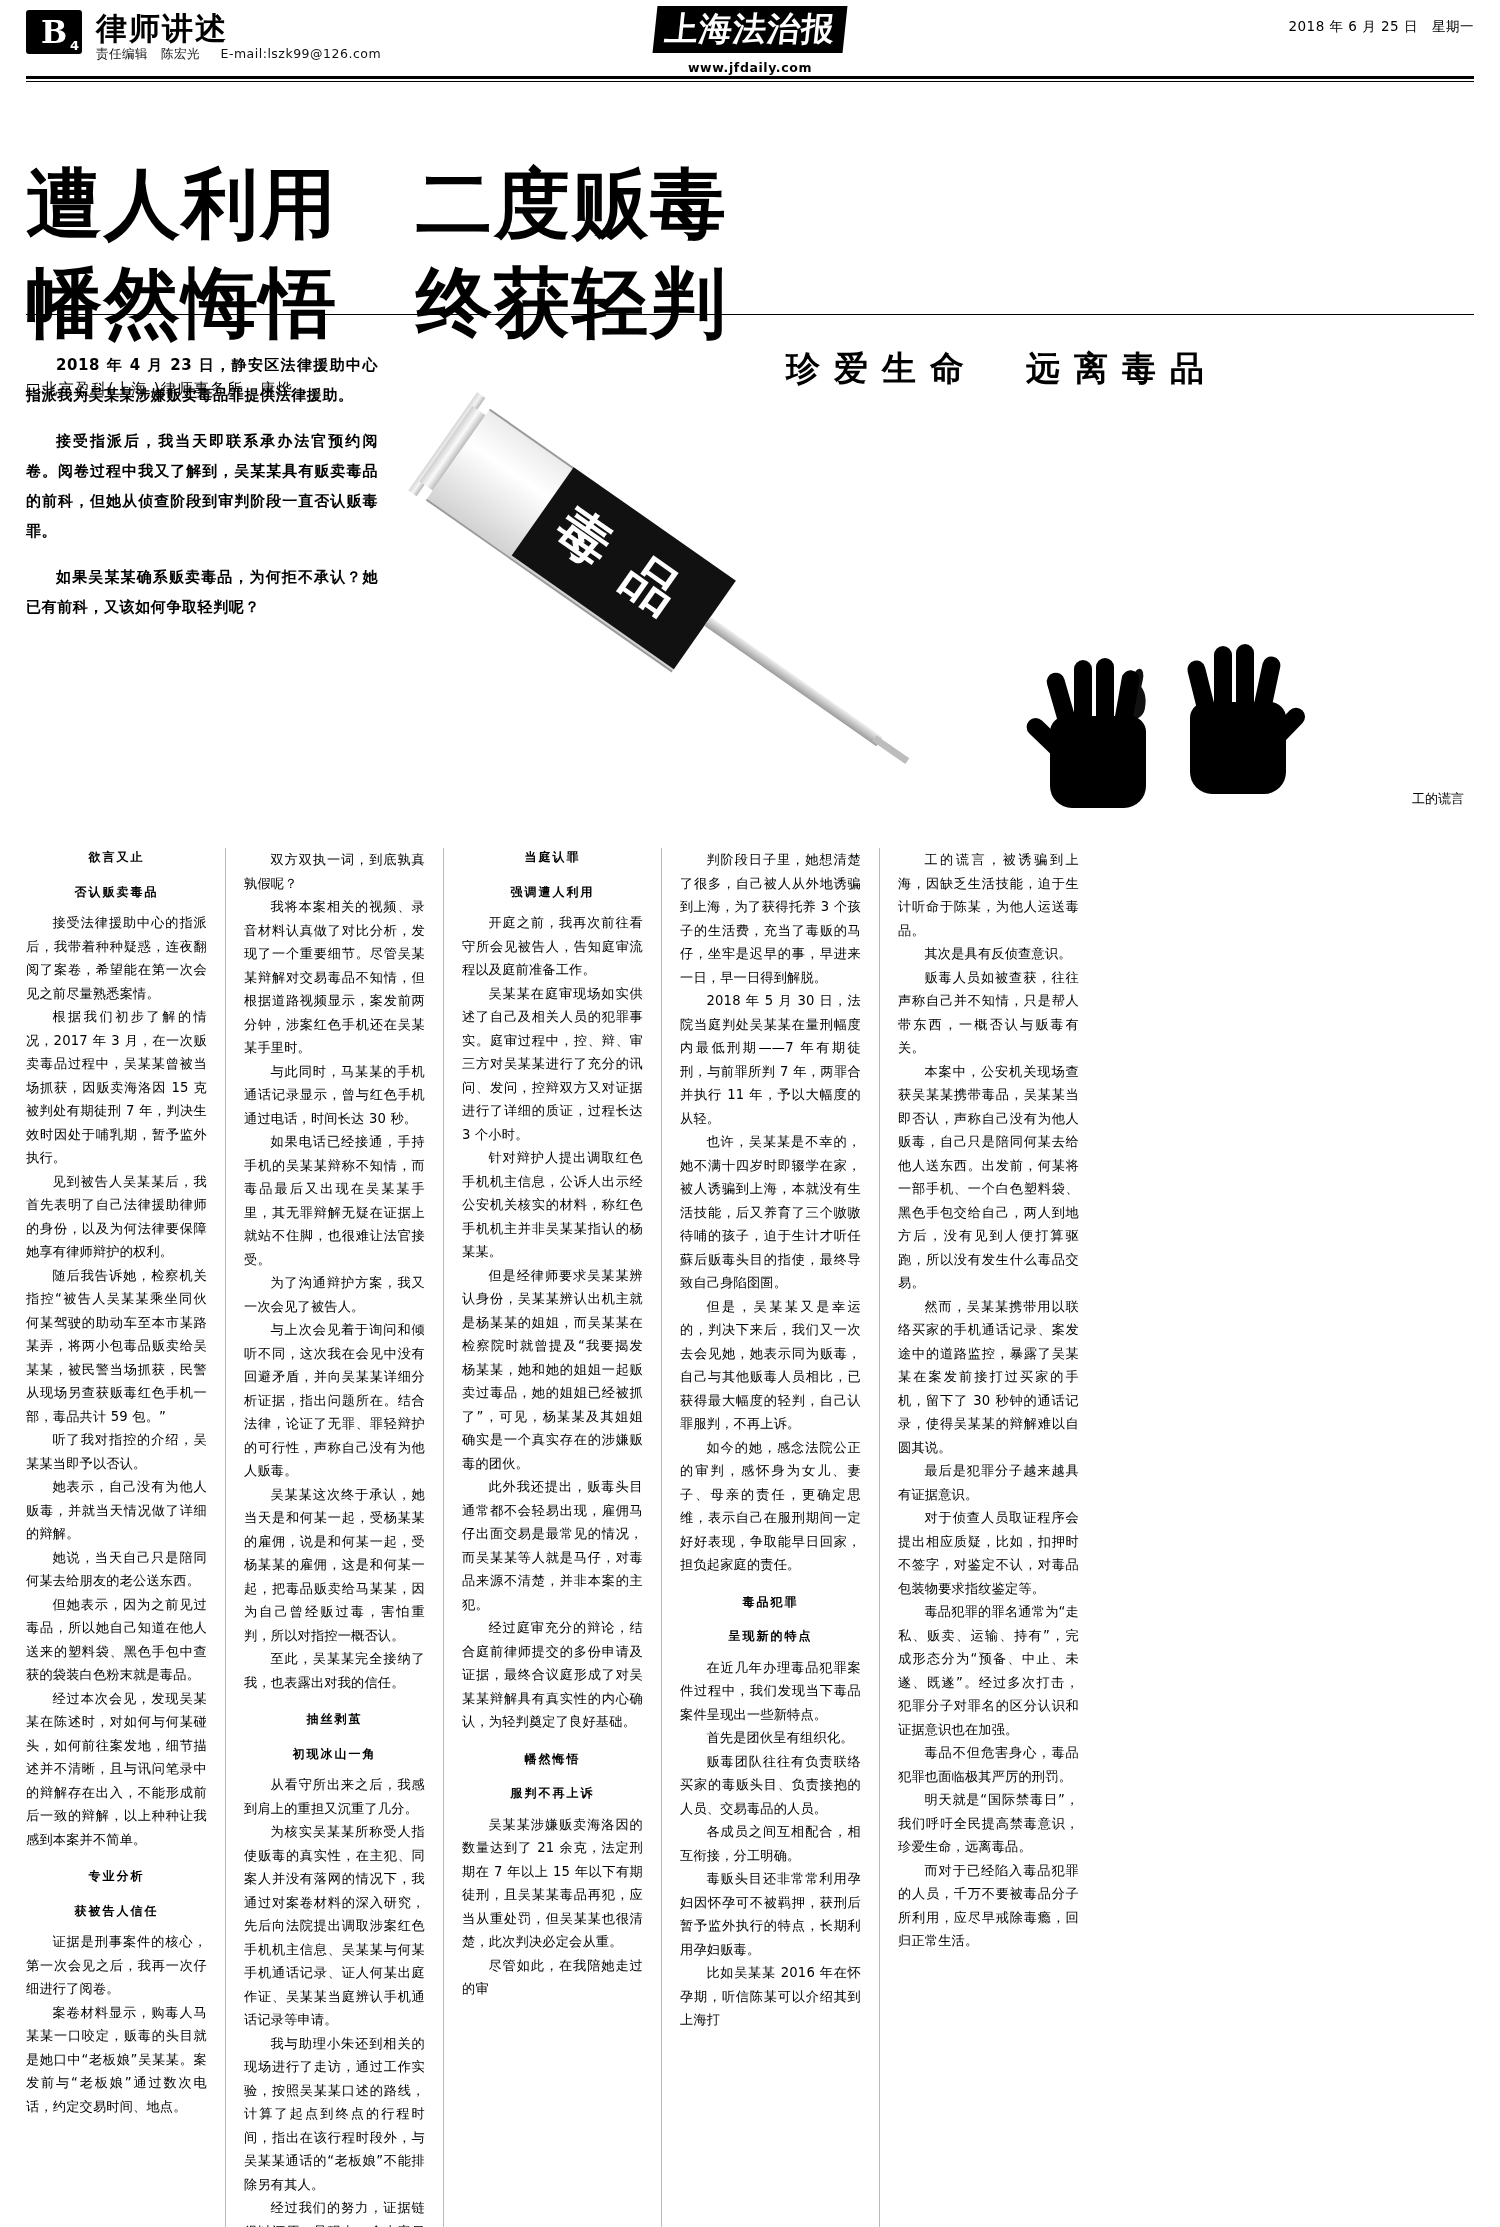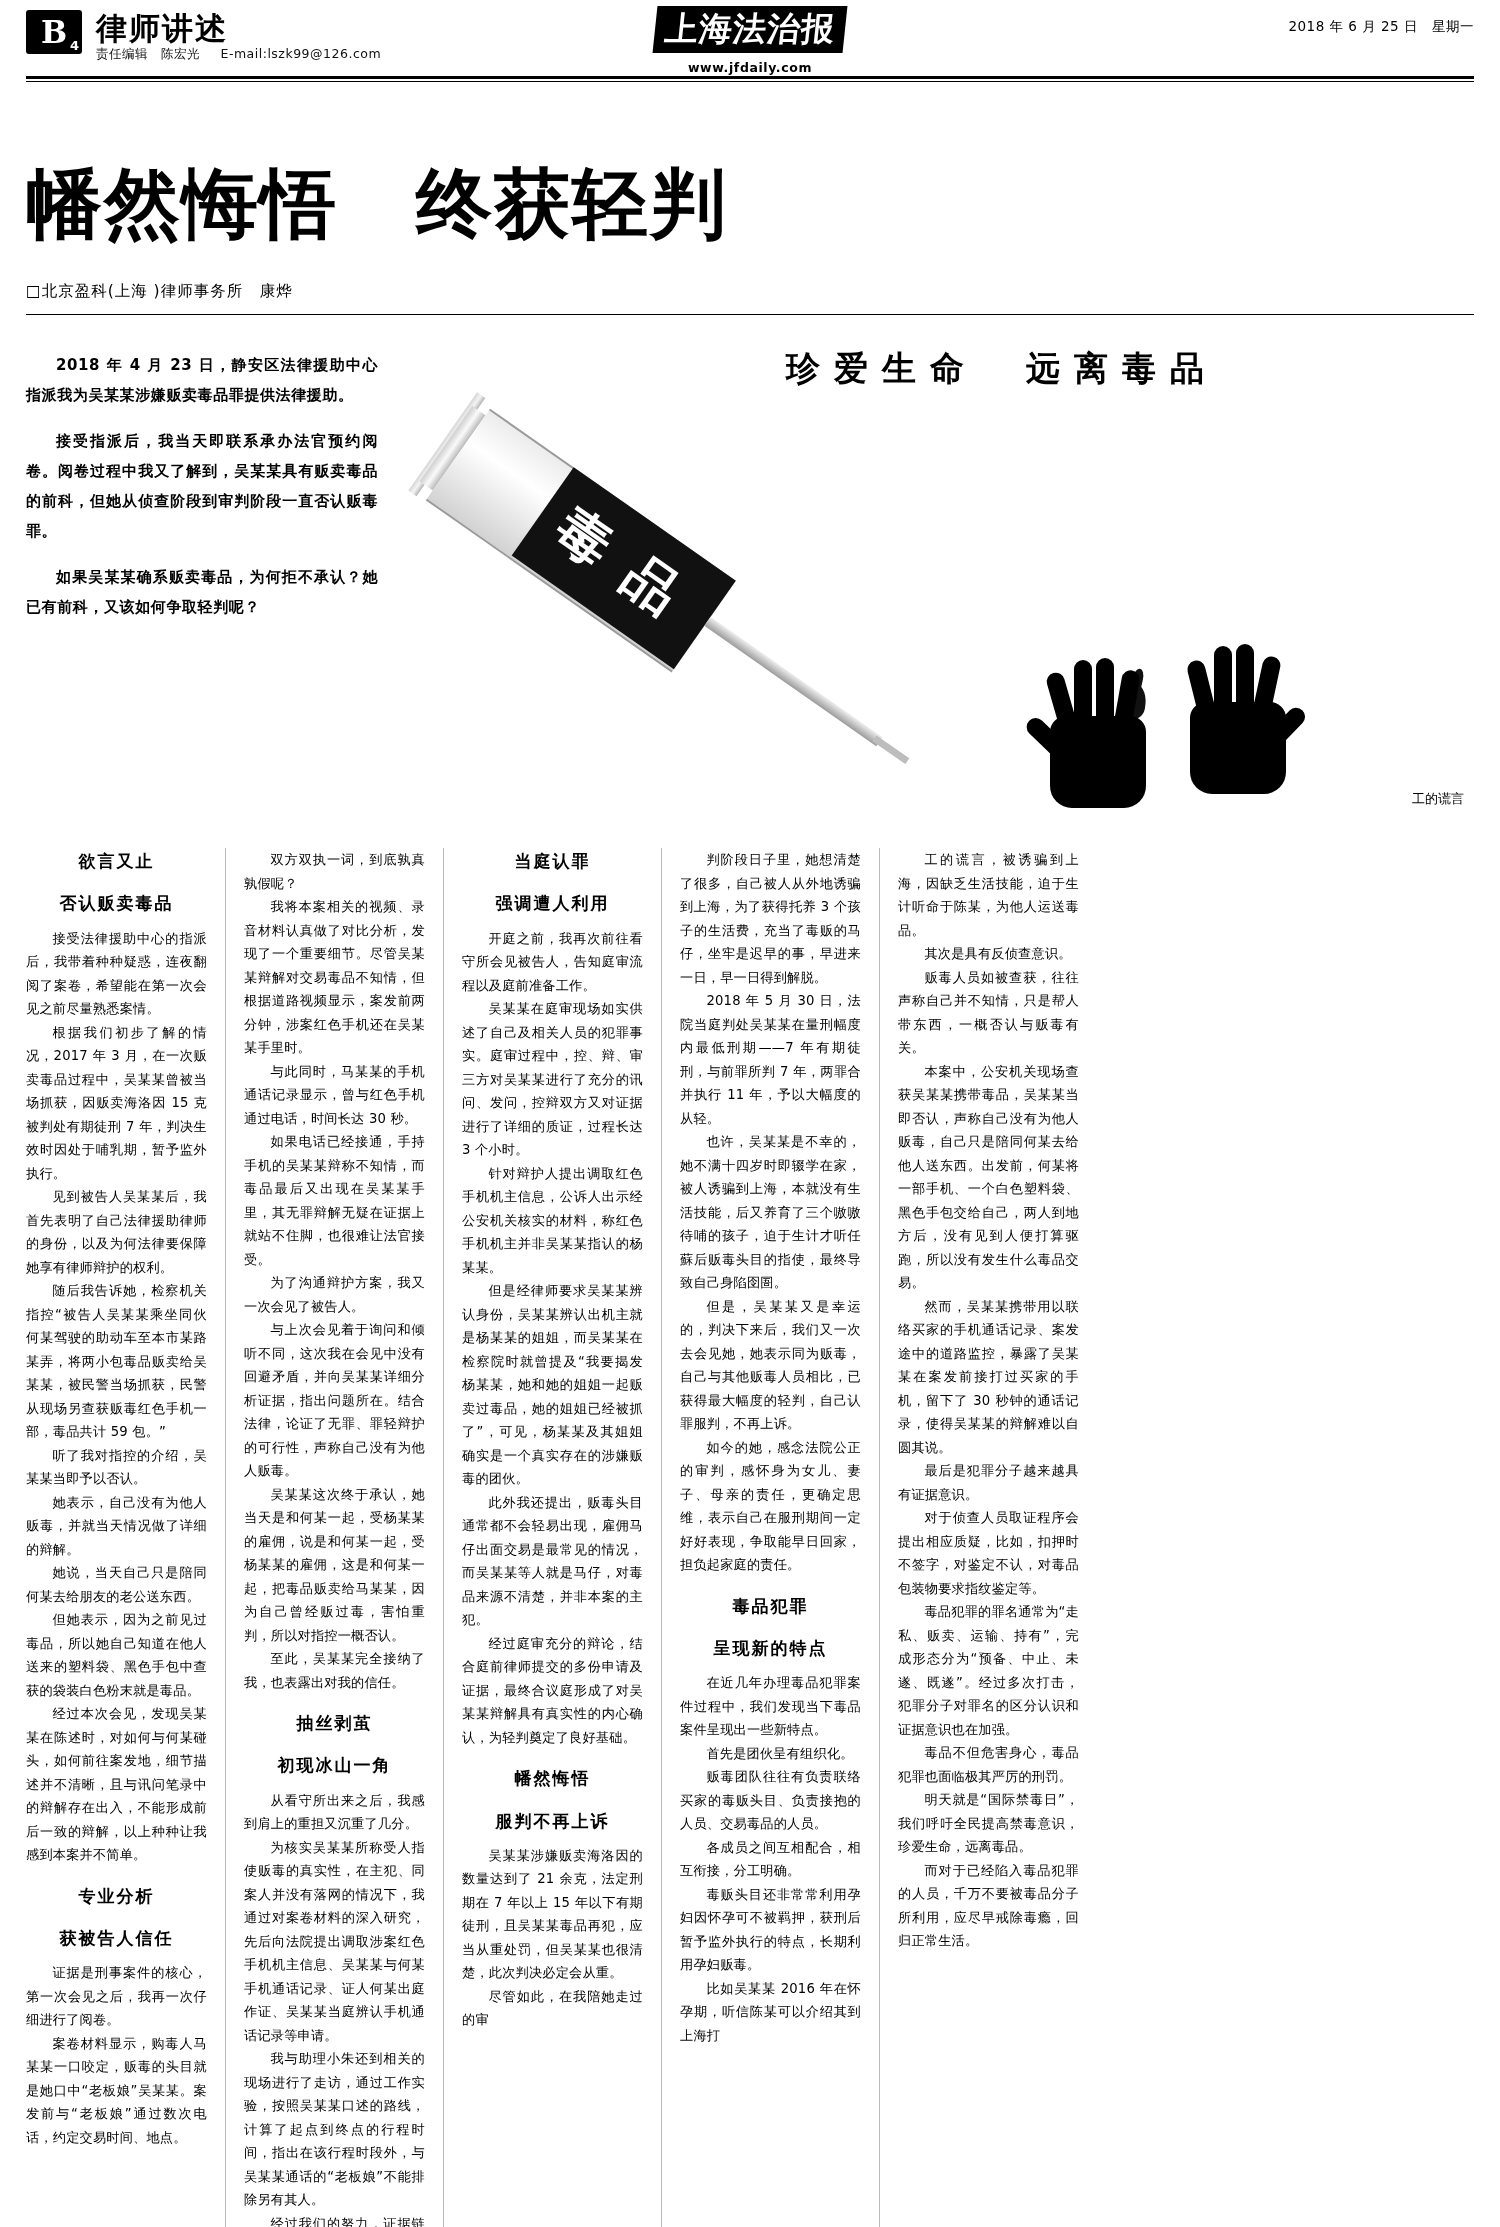--- a/index.html
+++ b/index.html
@@ -53,21 +53,21 @@
   .drop{position:absolute;left:690px;top:356px;width:26px;height:36px;background:#111;border-radius:50% 50% 50% 50%/62% 62% 38% 38%;transform:rotate(12deg);}
   .drop:before{content:"";position:absolute;left:8px;top:-16px;width:10px;height:20px;background:#111;border-radius:50% 50% 0 0;}
   .hands{position:absolute;left:600px;top:330px;width:400px;height:170px;}
   .palm{position:absolute;width:96px;height:92px;background:#000;border-radius:16px 16px 22px 22px;}
   .fing{position:absolute;width:18px;background:#000;border-radius:9px 9px 4px 4px;}
 
   
   .cols{position:absolute;left:26px;top:838px;right:26px;bottom:8px;display:flex;gap:0;}
   .col{width:181px;padding-right:18px;box-sizing:content-box;font-size:13.2px;line-height:1.78;text-align:justify;letter-spacing:.2px;}
   .col p{margin:0;text-indent:2em;}
-  .sub-h{text-align:center;font-weight:bold;font-size:17px;letter-spacing:2px;line-height:1.55;margin:16px 0 10px 0;font-family:"DejaVu Serif","Liberation Serif",serif;}
+  .sub-h{text-align:center;font-weight:bold;font-size:12px;letter-spacing:2px;line-height:1.55;margin:16px 0 10px 0;font-family:"DejaVu Serif","Liberation Serif",serif;}
   .sub-h.first{margin-top:0;}
   .vline{width:1px;background:#bbb;margin-right:18px;}
 </style>
 </head>
 <body>
 
 <div class="page">
 
   <div class="masthead">
     <div class="mh-logo">
@@ -82,20 +82,21 @@
     <div class="mh-paper">
       <div class="pname">上海法治报</div>
       <div class="purl">www.jfdaily.com</div>
     </div>
     <div class="mh-date">2018 年 6 月 25 日　星期一</div>
   </div>
   <div class="rule-top"></div>
   <div class="rule-top2"></div>
 
   <div class="headline">
+    <div>遭人利用　二度贩毒</div>
     <div class="hl2">幡然悔悟　终获轻判</div>
   </div>
   <div class="byline">□北京盈科(上海 )律师事务所　康烨</div>
   <div class="rule-head"></div>
 
   <div class="lead">
       <p>2018 年 4 月 23 日，静安区法律援助中心指派我为吴某某涉嫌贩卖毒品罪提供法律援助。</p>
       <p>接受指派后，我当天即联系承办法官预约阅卷。阅卷过程中我又了解到，吴某某具有贩卖毒品的前科，但她从侦查阶段到审判阶段一直否认贩毒罪。</p>
       <p>如果吴某某确系贩卖毒品，为何拒不承认？她已有前科，又该如何争取轻判呢？</p>
     </div>

